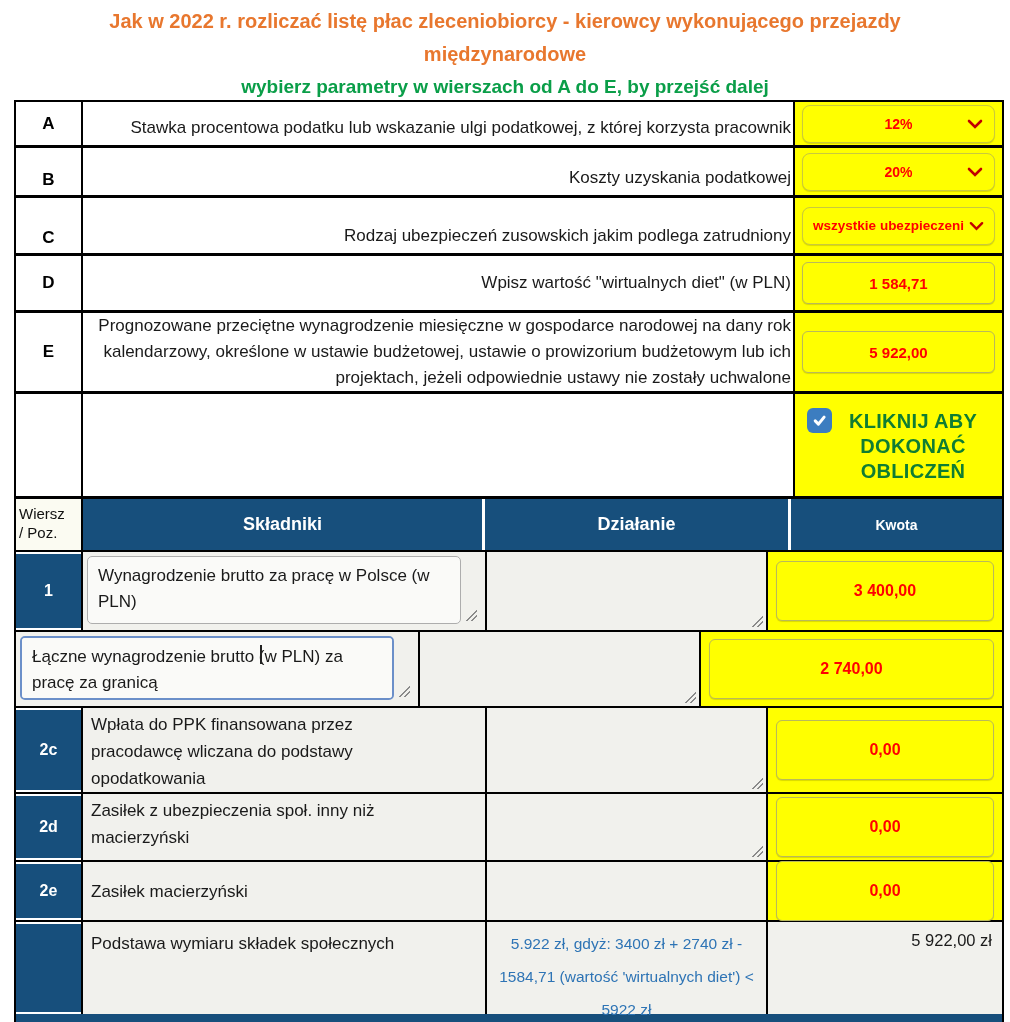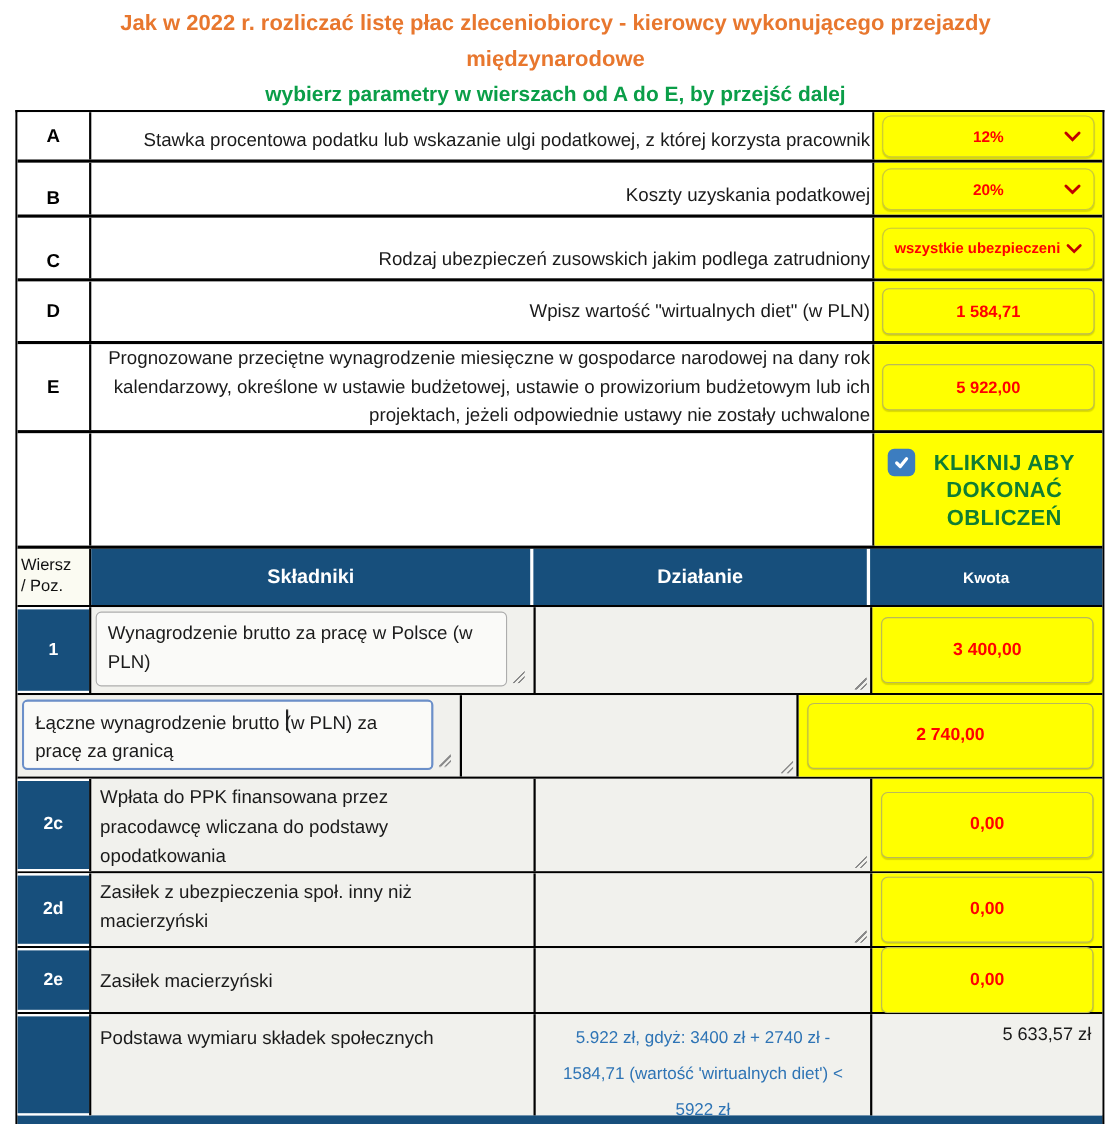--- a/index.html
+++ b/index.html
@@ -61,21 +61,21 @@
 
   
   .drow { display:flex; border-bottom:2px solid #000; background:#f1f1ed; }
   .dpos { width:67px; flex:none; background:#fff; border-right:2px solid #000; padding:2px 0; }
   .dpos-fill { width:100%; height:100%; background:#174f7c; color:#fff; font-weight:bold;
                font-size:16px; display:flex; align-items:center; justify-content:center; }
   .dsklad { width:404px; flex:none; border-right:2px solid #000; position:relative;
             font-size:17px; color:#1a1a1a; line-height:27px; }
   .dsklad.plain { padding:3px 70px 3px 8px; }
   .dsklad.centered { display:flex; align-items:center; padding:3px 70px 3px 8px; }
-  .ddzial { width:306px; flex:none; border-right:2px solid #000; position:relative; }
+  .ddzial { width:281px; flex:none; border-right:2px solid #000; position:relative; }
   .dkwota { flex:1; background:#ffff00; display:flex; align-items:center; justify-content:center;
             padding:4px 8px; }
   .kwin { width:100%; height:60px; background:#ffff00; border:1px solid #b9b95a;
           border-radius:6px; color:#ff0000; font-weight:bold; font-size:16px;
           text-align:center; font-family:"Liberation Sans",sans-serif;
           box-shadow:0 1px 1px rgba(0,0,0,.15); }
 
   
   .tawrap { position:relative; width:100%; height:100%; padding:4px 24px 6px 4px; }
   .ta { width:100%; height:100%; resize:none; font-family:"Liberation Sans",sans-serif;
@@ -271,17 +271,17 @@
       <input class="kwin" value="0,00" style="">
     </div>
   </div>
 
   <div class="drow" style="height:92px; border-bottom:none;">
     <div class="dpos">
       <div class="dpos-fill"></div>
     </div>
     <div class="dsklad sum-sklad">Podstawa wymiaru składek społecznych</div>
     <div class="ddzial sum-dzial">5.922 zł, gdyż: 3400 zł + 2740 zł - 1584,71 (wartość 'wirtualnych diet') &lt; 5922 zł</div>
-    <div class="dkwota sum-kwota">5 633,57 zł</div>
+    <div class="dkwota sum-kwota">5 922,00 zł</div>
   </div>
 
   <div class="bottom-strip"></div>
 </div>
 
 </body></html>

